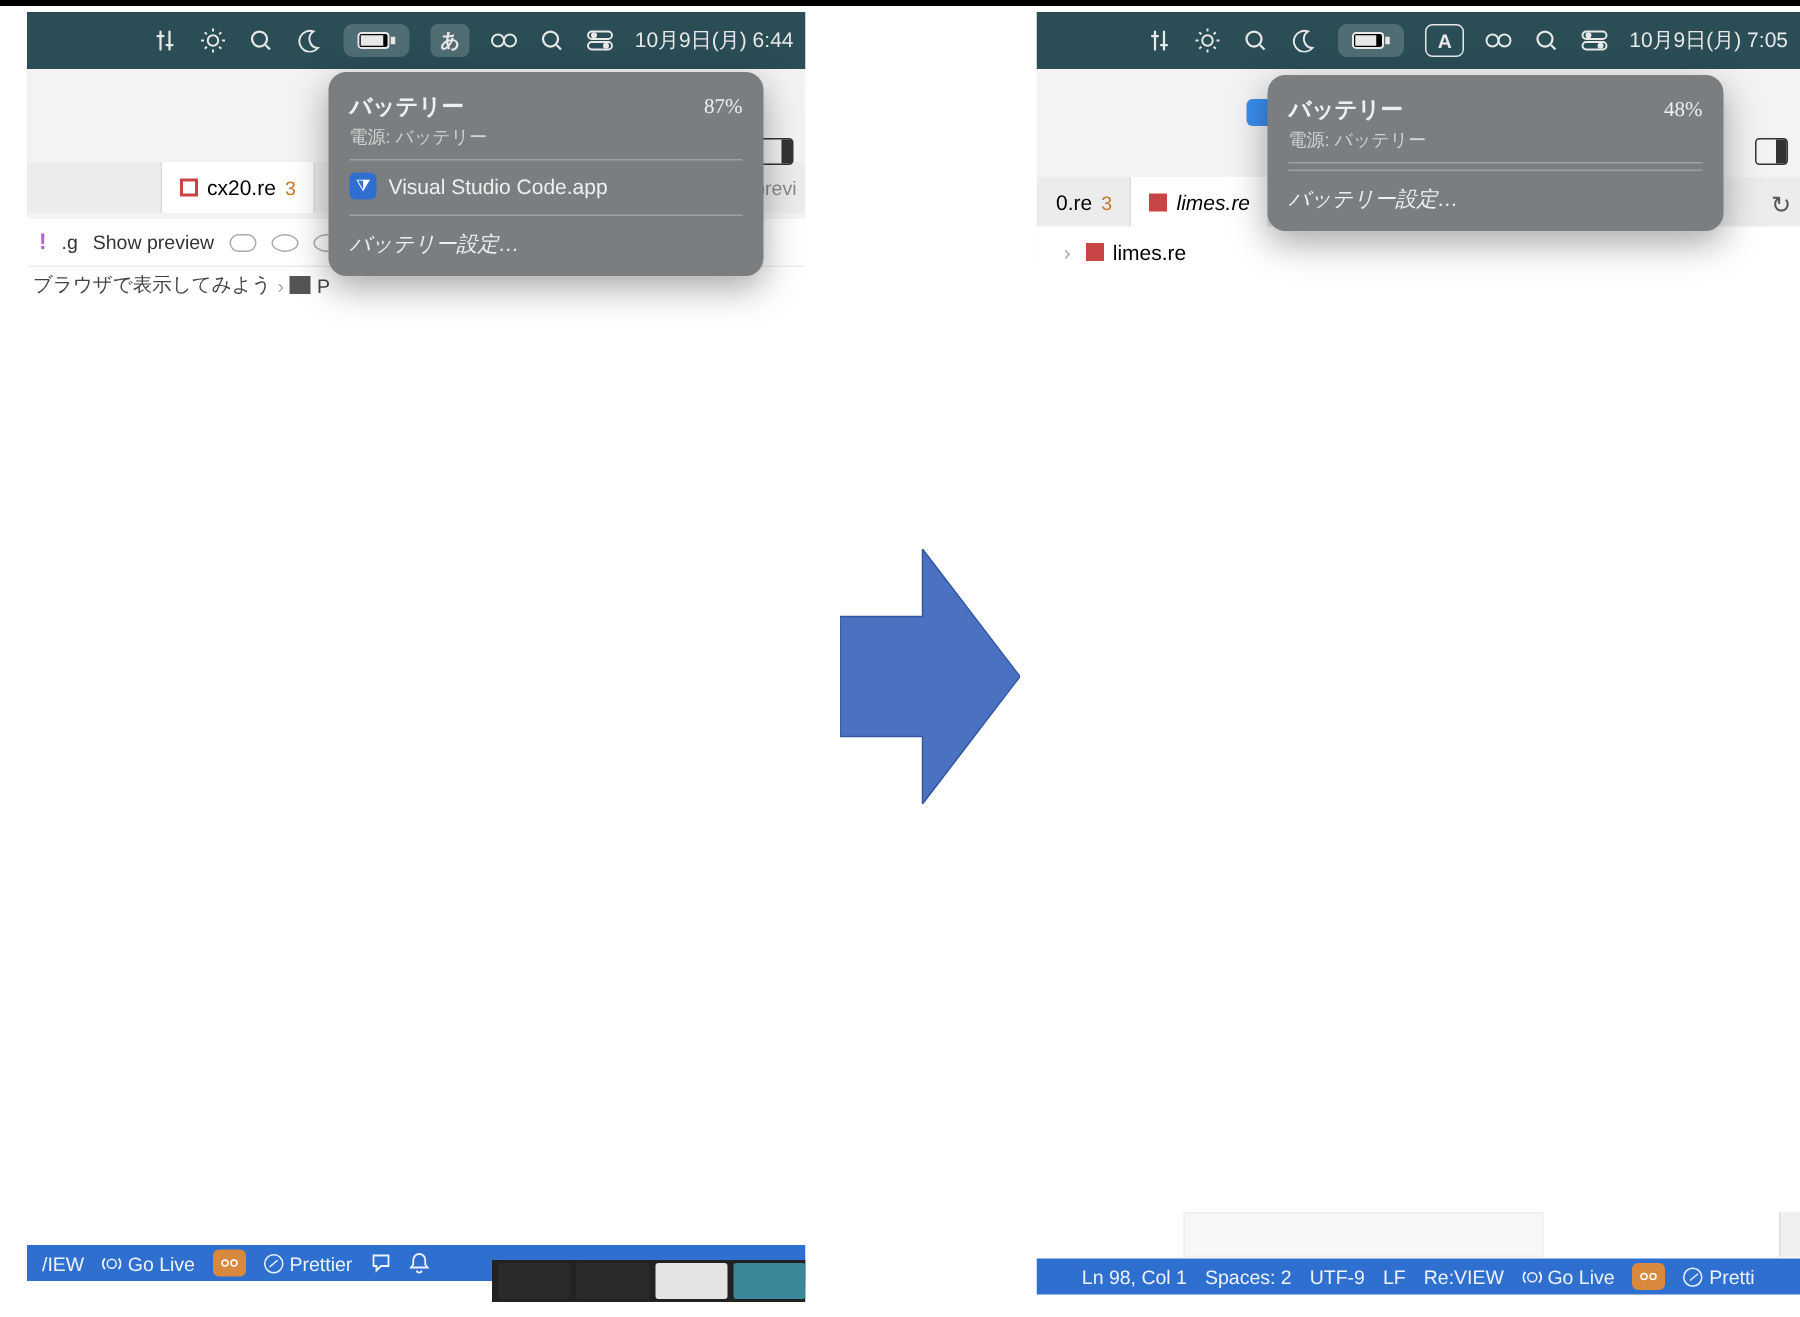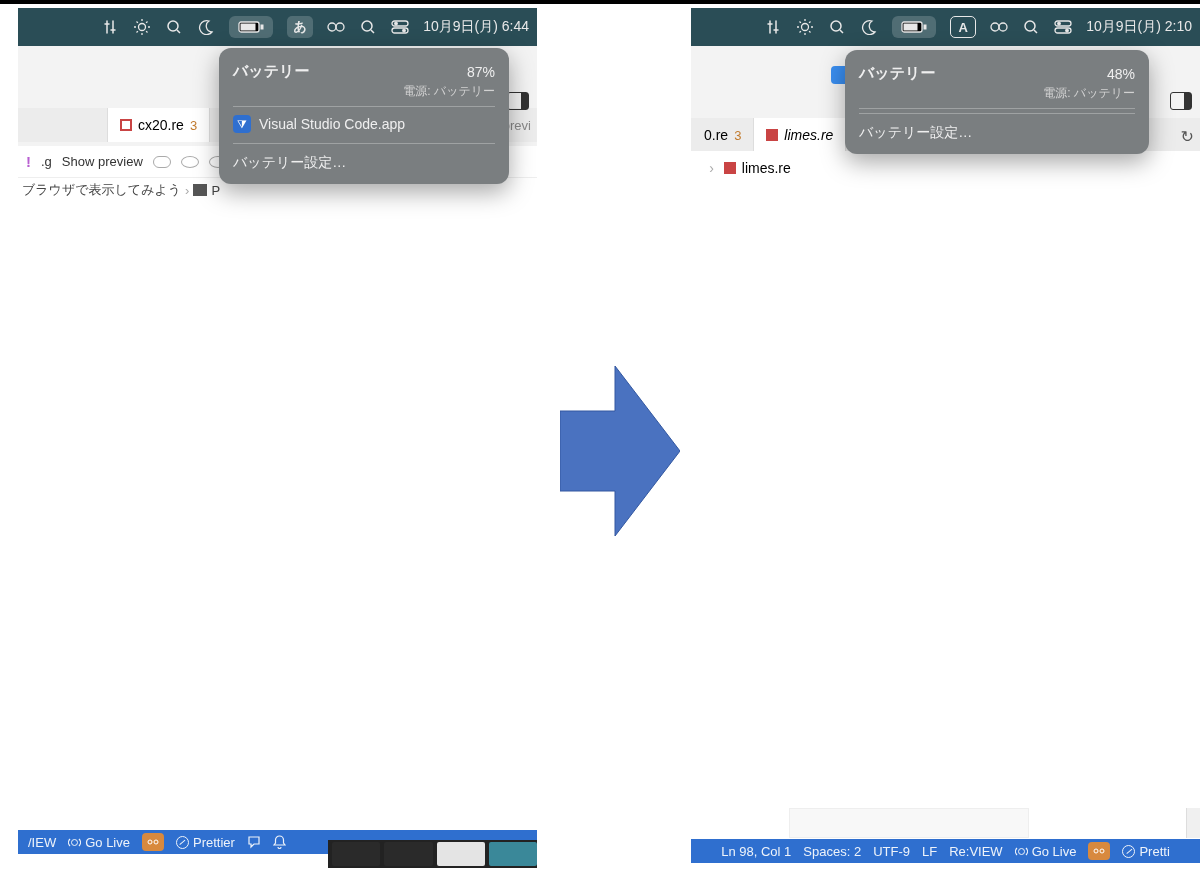--- a/index.html
+++ b/index.html
@@ -102,31 +102,31 @@
     position: absolute;
     background: #7a7e80;
     color: #efefef;
     border-radius: 12px;
     padding: 10px 14px;
     font-size: 14px;
     box-shadow: 0 8px 24px rgba(0,0,0,0.35);
   }
   .pop-left { left: 201px; top: 40px; width: 290px; }
   .pop-right { left: 154px; top: 42px; width: 304px; }
-  .pop-row { display: flex; justify-content: space-between; align-items: center; padding: 4px 0; }
+  .pop-row { display: flex; justify-content: space-between; align-items: center; padding: 4px 0; font-family: Liberation Serif, serif; }
   .pop-title { font-weight: 600; font-size: 15px; }
-  .pop-sub { font-size: 12px; color: #d2d2d2; margin-top: -2px; margin-bottom: 6px; text-align: right; }
+  .pop-sub { font-size: 12px; color: #d2d2d2; margin-top: -2px; margin-bottom: 6px; }
   .pop-div { height: 1px; background: rgba(255,255,255,0.28); margin: 4px 0; }
   .pop-sect { font-size: 12px; color: #d8d8d8; padding: 4px 0 2px; }
   .pop-app { display: flex; align-items: center; gap: 8px; padding: 4px 0 6px; font-size: 14px; }
   .vscode-ico {
     width: 18px; height: 18px; background: #2f6fcf; border-radius: 4px;
     display: flex; align-items: center; justify-content: center; font-size: 11px; color: #fff;
   }
-  .pop-link { padding: 6px 0 2px; font-size: 14px; }
+  .pop-link { padding: 6px 0 2px; font-size: 14px; font-style: italic; }
 
   
   .statusbar {
     position: absolute;
     height: 24px;
     background: #2f6fcf;
     color: #eef3fa;
     font-size: 13px;
     display: flex;
     align-items: center;
@@ -356,21 +356,21 @@
         </svg>
       </span>
     <span class="mb-icon">
         <svg width="18" height="14" viewBox="0 0 18 14">
           <rect x="1" y="1" width="16" height="5" rx="2.5" stroke-width="1.3"></rect>
           <rect x="1" y="8" width="16" height="5" rx="2.5" stroke-width="1.3"></rect>
           <circle cx="5" cy="3.5" r="1.5" fill="#e8e8e8"></circle>
           <circle cx="13" cy="10.5" r="1.5" fill="#e8e8e8"></circle>
         </svg>
       </span>
-    <span class="datetime">10月9日(月)  2:10</span>
+    <span class="datetime">10月9日(月)  7:05</span>
   </div>
 
   <div class="window-strip" style="height:128px">
     <div style="position:absolute;left:140px;top:20px;width:30px;height:18px;background:#3a8ef0;border-radius:4px"></div>
     <div class="panel-icon"></div>
     <div class="tab-row" style="top:72px">
       <div class="tab" style="padding-left:13px">
         <span>0.re</span>
         <span class="badge">3</span>
       </div>

